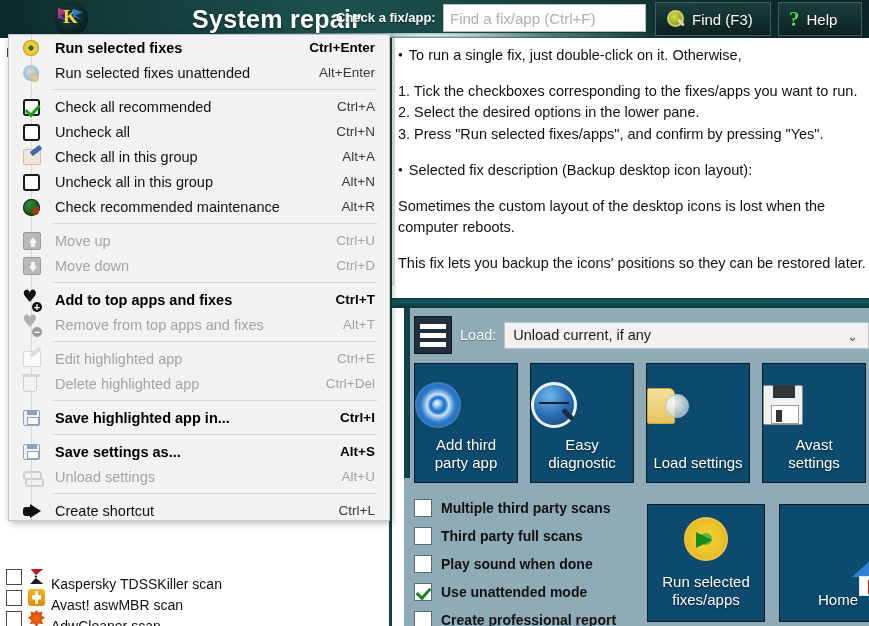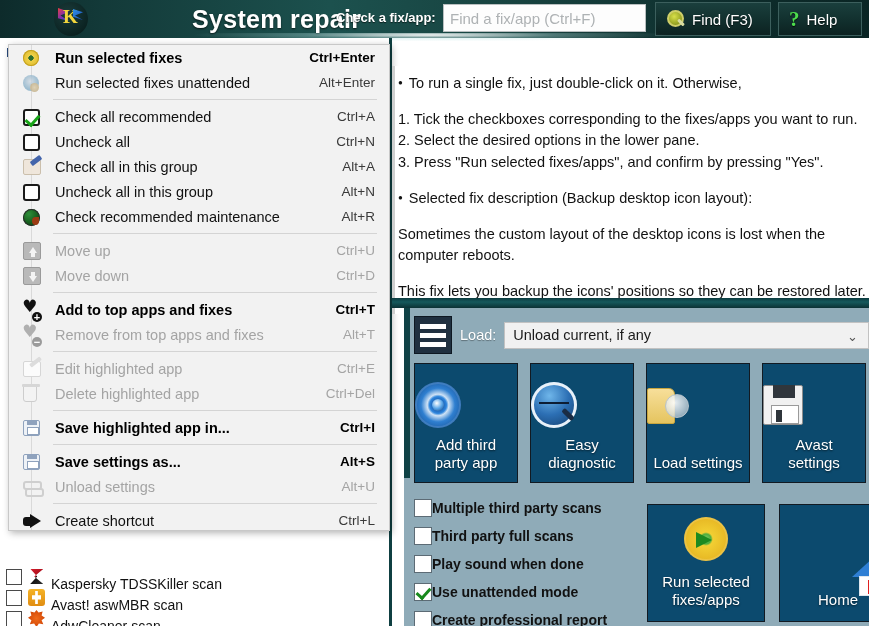--- a/index.html
+++ b/index.html
@@ -111,21 +111,21 @@
     background: linear-gradient(135deg,#d81d2c 0%, #b0121f 48%, #111 50%, #333 100%);
     clip-path: polygon(10% 0, 95% 0, 35% 50%, 95% 100%, 8% 100%, 55% 50%); }
   .ico-avast { background: linear-gradient(180deg,#f5b327,#e08d12); border-radius:3px; }
   .ico-avast::after { content:''; position:absolute; left:4px; top:2px; width:9px; height:13px; background:#fff;
     clip-path: polygon(35% 0,65% 0,65% 33%,100% 33%,100% 66%,65% 66%,65% 100%,35% 100%,35% 66%,0 66%,0 33%,35% 33%); }
   .ico-adw { background: radial-gradient(circle at 50% 50%, #f06a1a 0%, #d44a09 70%);
     clip-path: polygon(50% 0,62% 14%,86% 9%,80% 32%,100% 45%,80% 60%,90% 84%,64% 80%,50% 100%,36% 80%,11% 84%,20% 60%,0 45%,20% 32%,14% 9%,38% 14%); }
 
   
   .ctxmenu {
-    position: absolute; left: 8px; top: 44px; width: 382px; height: 487px;
+    position: absolute; left: 8px; top: 34px; width: 382px; height: 487px;
     background: #f2f2f2; border: 1px solid #c8c8c8;
     box-shadow: 2px 2px 7px rgba(0,0,0,.30);
   }
   .mi {
     display: flex; align-items: center; height: 25px; position: relative;
     padding-left: 14px; padding-right: 14px;
   }
   .mi .mi-ico { width: 22px; height: 20px; flex: 0 0 auto; position: relative; margin-right: 10px; }
   .mi .mi-label {
     flex: 1 1 auto; font: 14.5px "Liberation Sans", sans-serif; color: #111;
@@ -178,21 +178,21 @@
   .ic-unload { width:17px;height:15px;margin-top:3px;position:relative;}
   .ic-unload::before{content:'';position:absolute;left:0;top:1px;width:15px;height:5px;border:2px solid #cfcfcf;border-radius:3px;}
   .ic-unload::after{content:'';position:absolute;left:2px;top:8px;width:15px;height:5px;border:2px solid #cfcfcf;border-radius:3px;}
   .ic-shortcut { width:18px;height:16px;margin-top:2px;position:relative;}
   .ic-shortcut::before{content:'';position:absolute;left:0;top:4px;width:9px;height:9px;background:#111;border-radius:3px 0 0 3px;}
   .ic-shortcut::after{content:'';position:absolute;left:7px;top:1px;width:0;height:0;border-top:7px solid transparent;border-bottom:7px solid transparent;border-left:11px solid #111;}
 
   
   .right-top {
     position: absolute; left: 392px; top: 38px; width: 477px; height: 248px;
-    background: #ffffff; overflow: hidden; margin-top: 28px;
+    background: #ffffff; overflow: hidden;
   }
   .rt-inner { position: absolute; left: 6px; top: 6px; right: 8px; }
   .rt-line {
     font: 14.5px "Liberation Sans", sans-serif; color: #111; line-height: 21.5px;
     white-space: nowrap;
   }
   .rt-bullet::before { content: '●'; font-size: 8px; vertical-align: 3px; margin-right: 6px; color:#111; }
   .rt-blank { height: 14px; }
   .rt-leftrail { position:absolute; left:0; top:0; bottom:0; width:3px; background:#cfcfcf; }
 
@@ -249,21 +249,21 @@
   .ti-folder::before{content:'';position:absolute;left:0;top:2px;width:26px;height:34px;
     background: linear-gradient(180deg,#f7df9a,#e5c45f); border:1px solid #c9a63f; border-radius:2px 6px 2px 2px;}
   .ti-folder::after{content:'';position:absolute;left:18px;top:8px;width:22px;height:22px;border-radius:50%;
     background: radial-gradient(circle at 40% 35%, rgba(255,255,255,.9), rgba(180,195,205,.65)); border:1px solid #b7c3cb;}
   .ti-floppy { width:40px;height:40px;margin-top:3px;background:#f1f1f1;border:1px solid #8d8d8d;border-radius:2px;position:relative;}
   .ti-floppy::before{content:'';position:absolute;left:9px;top:-1px;width:22px;height:13px;background:#30363c;}
   .ti-floppy::after{content:'';position:absolute;left:7px;bottom:0px;width:26px;height:17px;background:#ffffff;border:1px solid #9a9a9a;}
   .floppy-slot{position:absolute;left:12px;bottom:2px;width:6px;height:12px;background:#2f353b;z-index:2;}
 
   .optlist { position: absolute; left: 10px; top: 186px; }
-  .opt-row { display: flex; align-items: center; height: 28px; }
+  .opt-row { display: flex; align-items: center; height: 28px; gap: 9px; }
   .opt-cb { width: 18px; height: 18px; background: #ffffff; border: 1px solid #5c6b75; position: relative; flex: 0 0 auto; }
   .opt-cb.checked::after { content:''; position:absolute; left:4px; top:1px; width:6px; height:11px;
     border: solid #17891c; border-width: 0 3px 3px 0; transform: rotate(42deg); }
   .opt-label { font: bold 14px "Liberation Sans", sans-serif; color: #111; white-space: nowrap; }
 
   .actionrow { position: absolute; left: 243px; top: 196px; display: flex; gap: 14px; }
   .act-tile {
     width: 118px; height: 118px; background: #0c4a6e; border: 1px solid #121a22;
     position: relative; display:flex; align-items:center; justify-content:center;
   }

